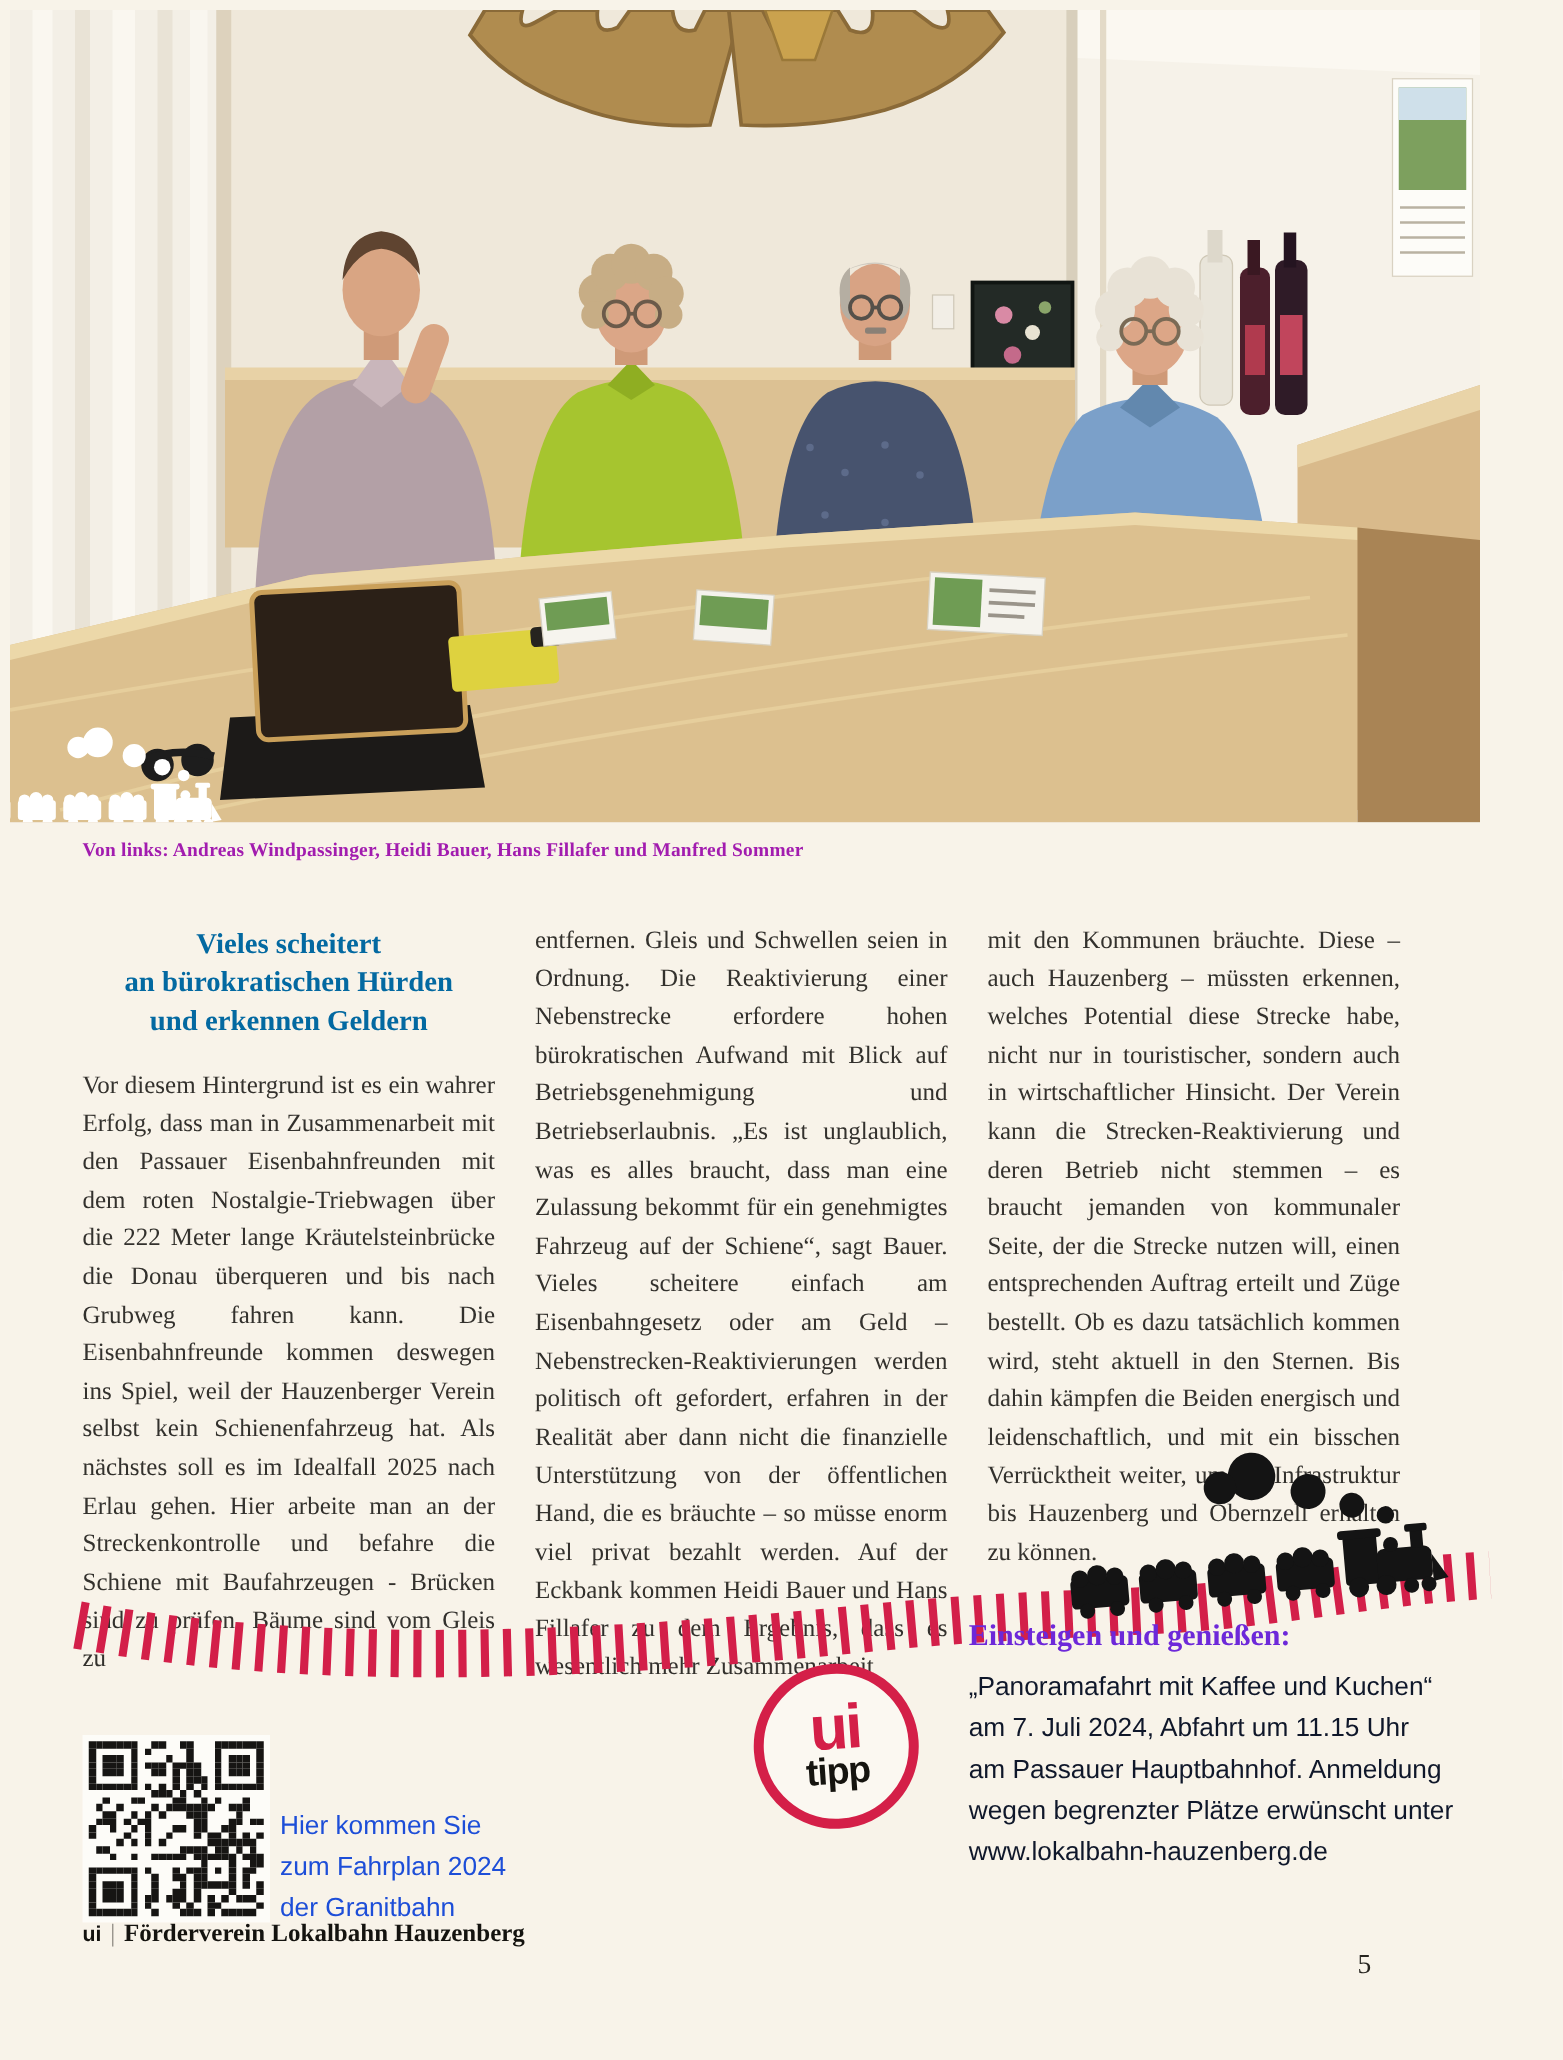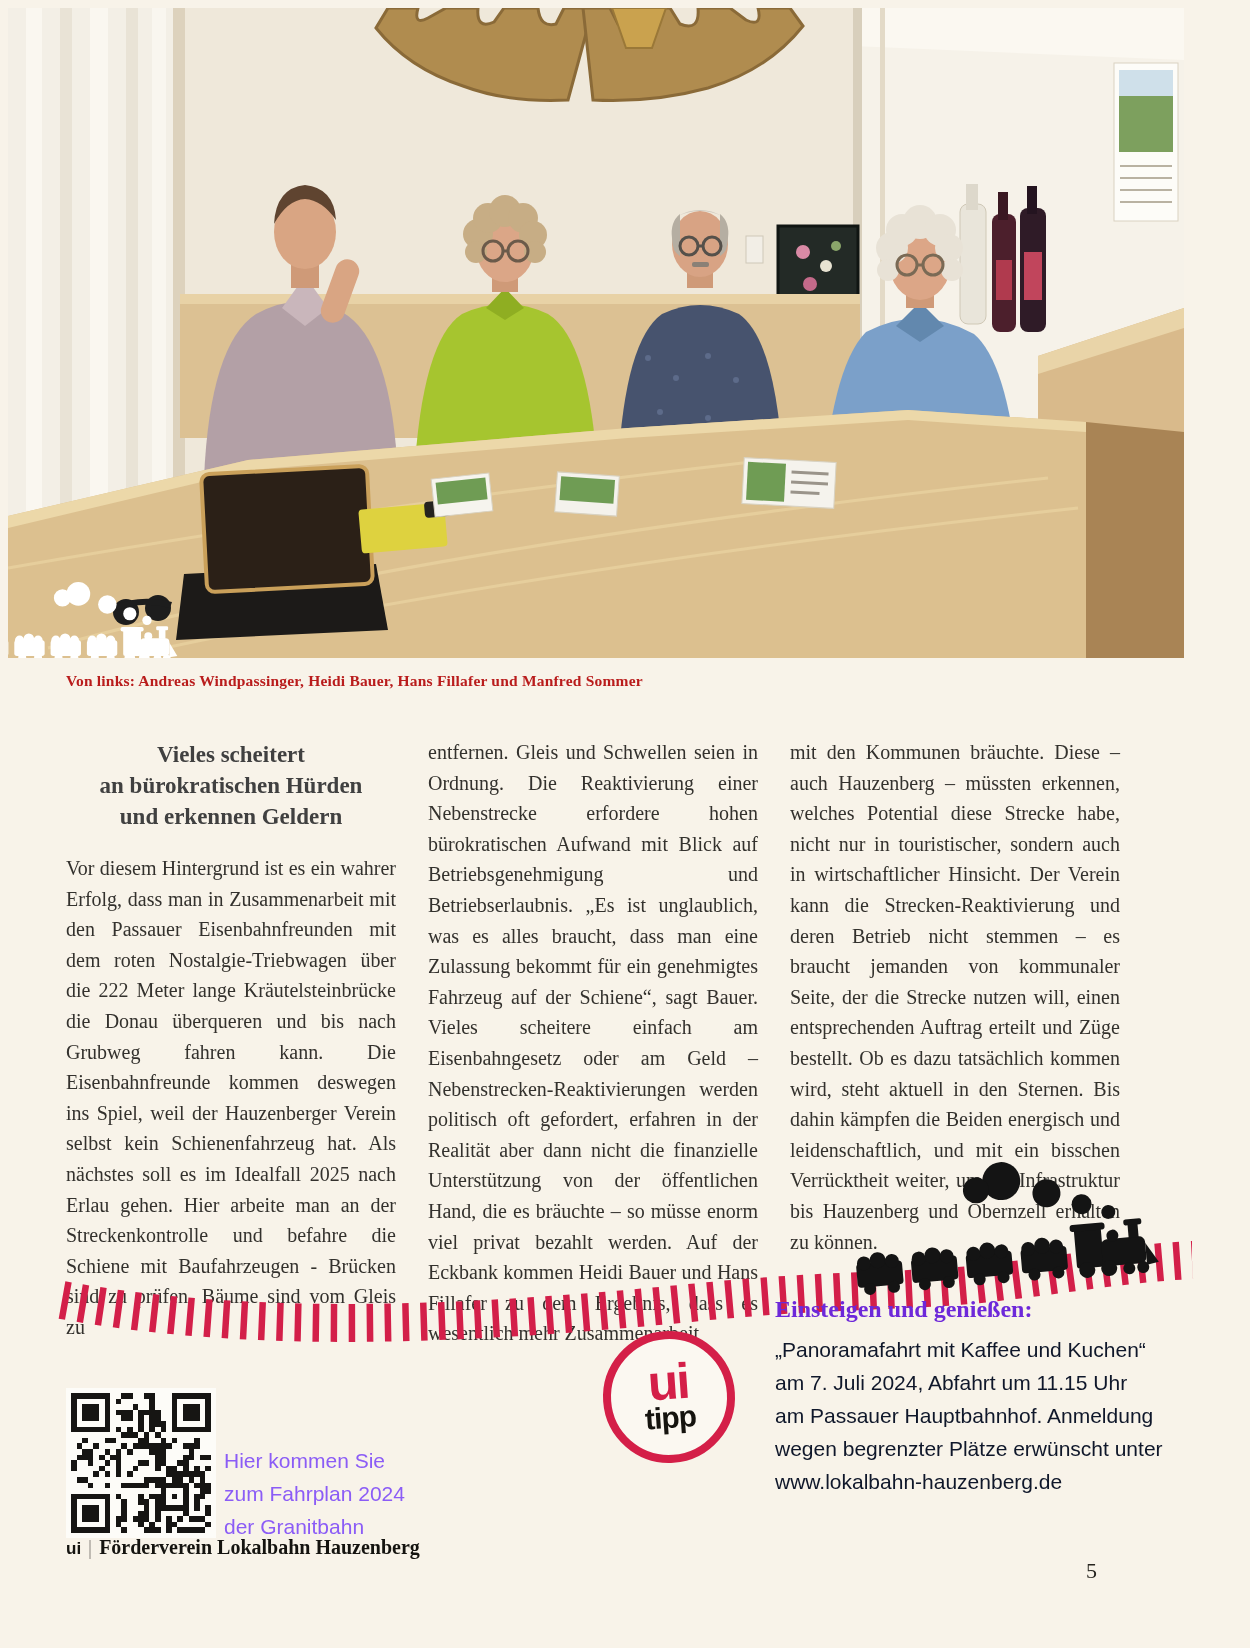--- a/index.html
+++ b/index.html
@@ -13,51 +13,51 @@
   }
   
   .photo{
     position:absolute;left:8px;top:8px;width:1176px;height:650px;
     overflow:hidden;background:#efe8da;
   }
   .photo svg{display:block;width:100%;height:100%;}
   
   .caption{
     position:absolute;left:66px;top:672px;width:1060px;
-    font-size:15.5px;font-weight:700;color:#b91c1c;letter-spacing:.2px;
+    font-size:15.5px;font-weight:700;color:#a21caf;letter-spacing:.2px;
   }
   
   .columns{
     position:absolute;left:66px;top:737px;width:1054px;
     display:flex;gap:32px;
   }
   .col{width:330px;}
   .col p{
     margin:0;font-size:20px;line-height:30.6px;text-align:justify;
     hyphens:auto;-webkit-hyphens:auto;
   }
   .article-heading{
     font-size:23px;line-height:31px;font-weight:600;text-align:center;
-    color:#404040;margin:2px 0 21px 0;
+    color:#0369a1;margin:2px 0 21px 0;
   }
   
   .overlay{
     position:absolute;left:0;top:0;width:1250px;height:1648px;pointer-events:none;
   }
   
   .qr-wrap{position:absolute;left:66px;top:1388px;}
   #qr{
     display:grid;grid-template-columns:repeat(25,1fr);grid-auto-rows:1fr;
     width:150px;height:150px;background:#fdfcf8;padding:5px;box-sizing:border-box;
   }
   #qr b{display:block;}
   #qr b.f{background:#161513;}
   .qr-text{
     position:absolute;left:224px;top:1444px;width:230px;
-    font-family:"Liberation Sans",sans-serif;font-size:21px;line-height:33px;color:#8b5cf6;
+    font-family:"Liberation Sans",sans-serif;font-size:21px;line-height:33px;color:#1d4ed8;
   }
   .tip-logo{
     position:absolute;left:603px;top:1331px;width:132px;height:132px;
     border:8px solid #d41f48;border-radius:50%;
     background:#fbf8f1;box-sizing:border-box;
     display:flex;flex-direction:column;align-items:center;justify-content:center;
     font-family:"Liberation Sans",sans-serif;font-weight:700;
     transform:rotate(-4deg);
   }
   .tip-logo .ui{font-size:50px;line-height:42px;color:#d41f48;letter-spacing:-2px;}

